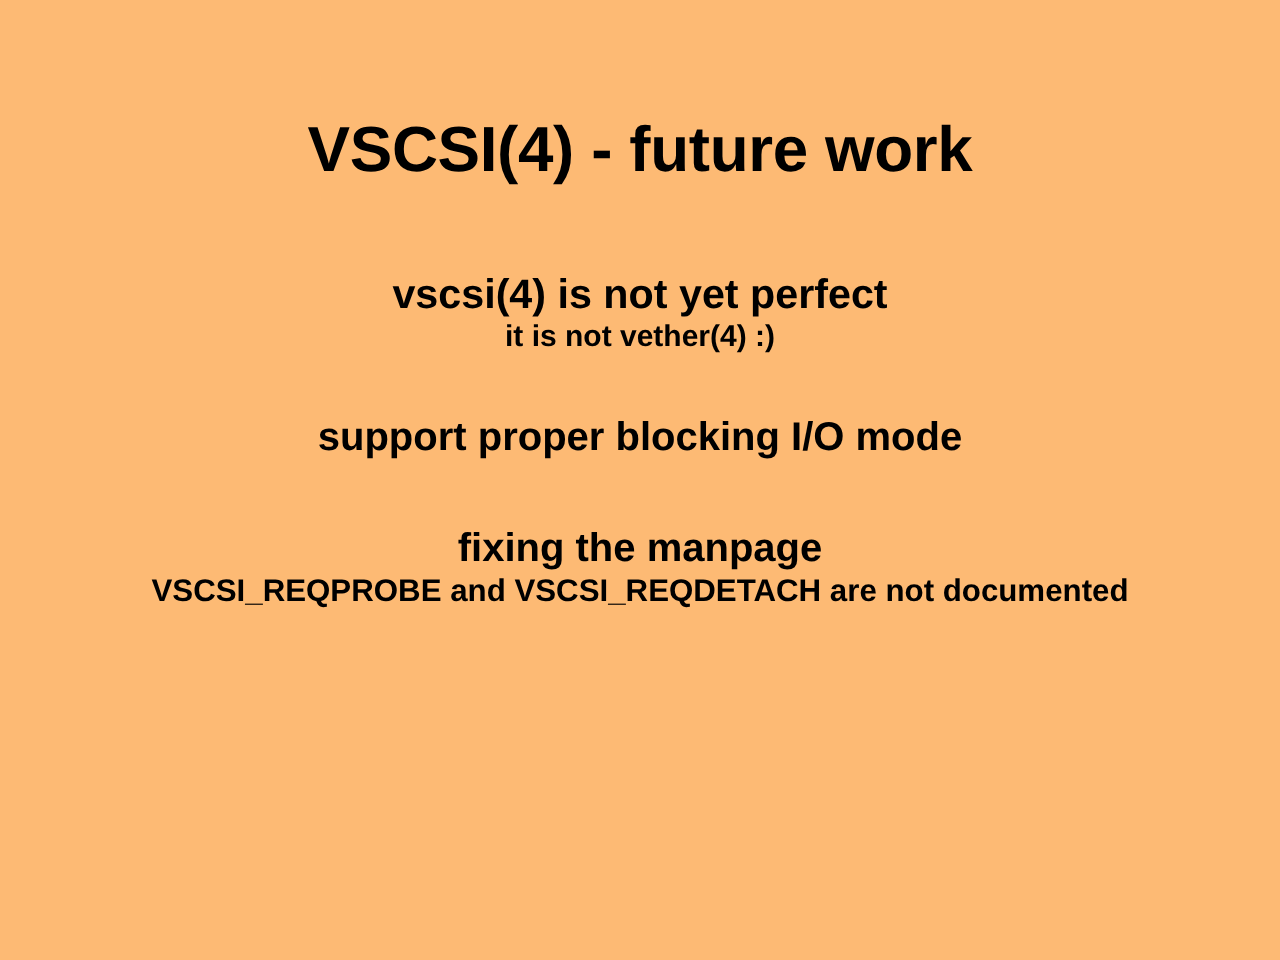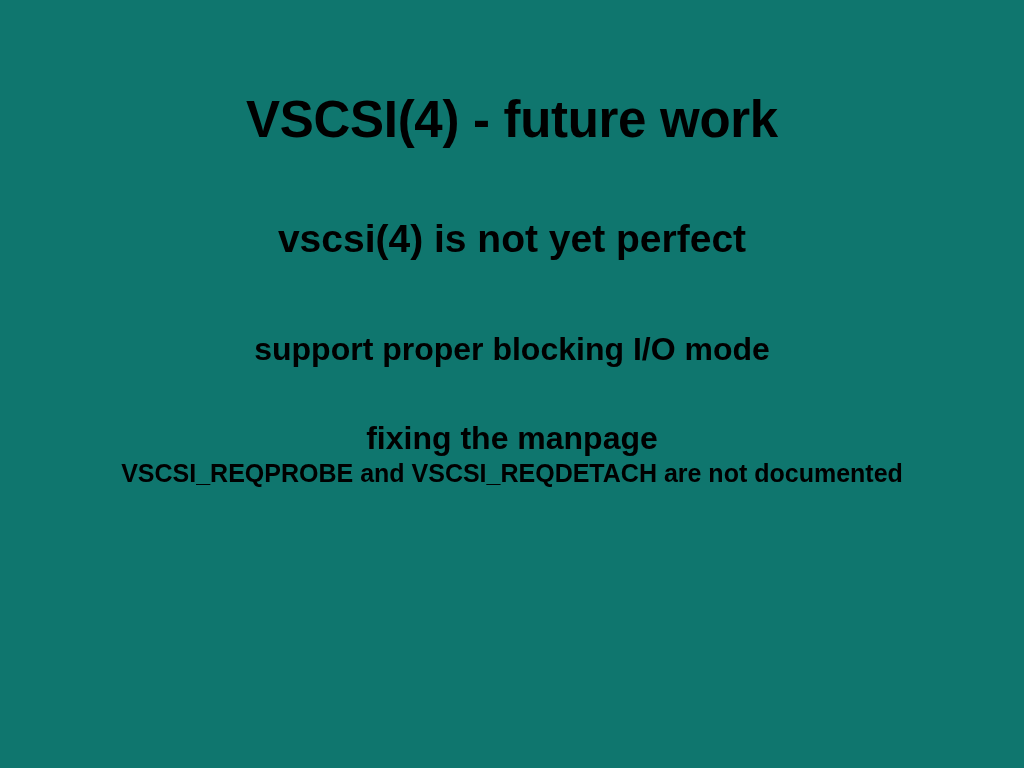--- a/index.html
+++ b/index.html
@@ -12,21 +12,21 @@
     background: #ffffff;
     font-family: "Liberation Sans", sans-serif;
     -webkit-font-smoothing: antialiased;
     overflow: hidden;
   }
 
   .slide {
     position: relative;
     width: 1024px;
     height: 768px;
-    background: #0f766e;
+    background: #fdba74;
     box-sizing: border-box;
   }
 
   .slide-title {
     position: absolute;
     top: 92px;
     left: 0;
     width: 1024px;
     text-align: center;
     font-size: 51px;
@@ -43,21 +43,21 @@
     width: 1024px;
     text-align: center;
     color: #000000;
   }
 
   .block-1 { top: 216px; }
   .block-2 { top: 331px; }
   .block-3 { top: 420px; }
 
   .line-main {
-    font-size: 39px;
+    font-size: 33px;
     font-weight: 700;
     line-height: 1.18;
     color: #000000;
     white-space: nowrap;
   }
 
   .line-sub {
     font-size: 24px;
     font-weight: 700;
     line-height: 1.22;
@@ -91,20 +91,21 @@
 </style>
 </head>
 <body>
 
 <div class="slide">
 
   <div class="slide-title">VSCSI(4) - future work</div>
 
   <div class="body-block block-1">
     <div class="line-main">vscsi(4) is not yet perfect</div>
+    <div class="line-sub">it is not vether(4) :)</div>
   </div>
 
   <div class="body-block block-3">
     <div class="line-main-wide">fixing the manpage</div>
     <div class="line-sub-wide">VSCSI_REQPROBE and VSCSI_REQDETACH are not documented</div>
   </div>
 
   <div class="body-block block-2">
     <div class="line-main-wide">support proper blocking I/O mode</div>
   </div>

